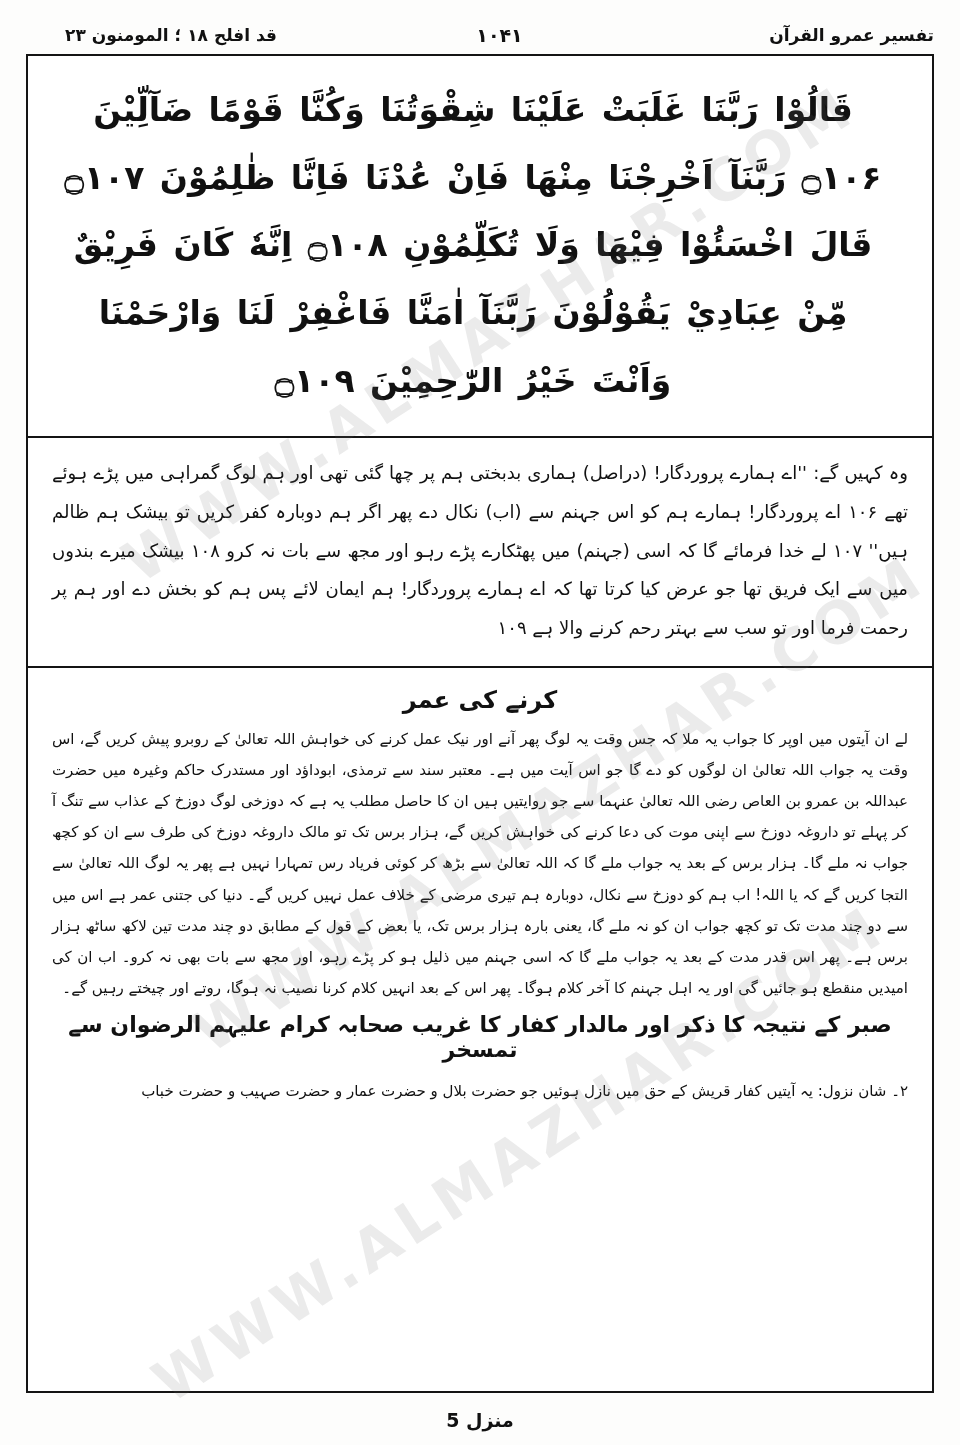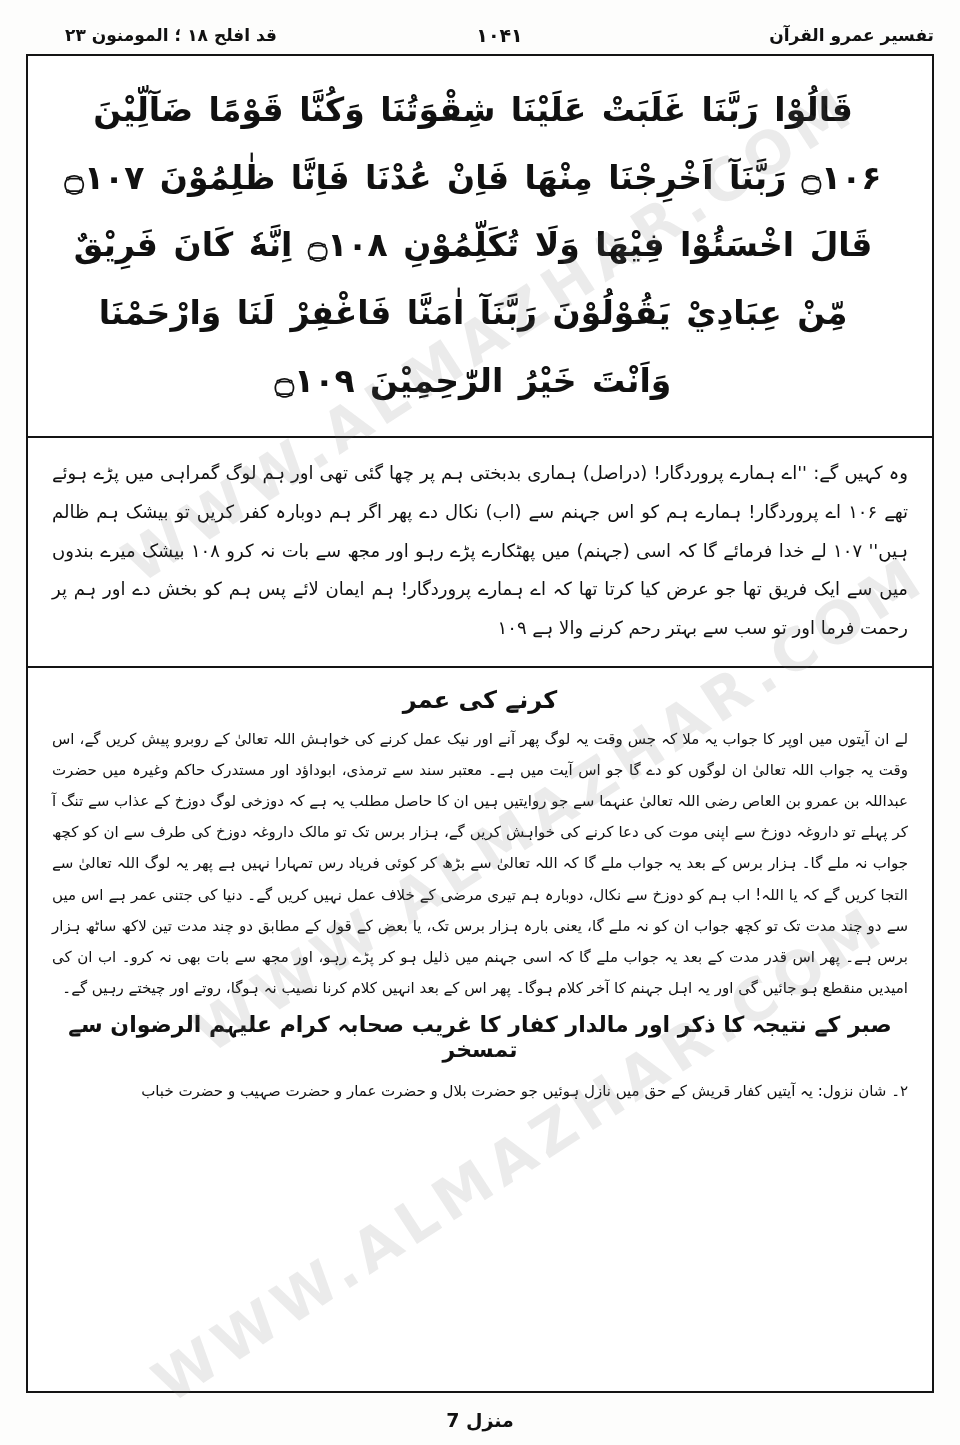--- a/index.html
+++ b/index.html
@@ -112,15 +112,15 @@
     <div class="commentary-wrap">
       <div class="section-heading">کرنے کی عمر</div>
       <div class="body-text">لے ان آیتوں میں اوپر کا جواب یہ ملا کہ جس وقت یہ لوگ پھر آنے اور نیک عمل کرنے کی خواہش اللہ تعالیٰ کے روبرو پیش کریں گے، اس وقت یہ جواب اللہ تعالیٰ ان لوگوں کو دے گا جو اس آیت میں ہے۔ معتبر سند سے ترمذی، ابوداؤد اور مستدرک حاکم وغیرہ میں حضرت عبداللہ بن عمرو بن العاص رضی اللہ تعالیٰ عنہما سے جو روایتیں ہیں ان کا حاصل مطلب یہ ہے کہ دوزخی لوگ دوزخ کے عذاب سے تنگ آ کر پہلے تو داروغہ دوزخ سے اپنی موت کی دعا کرنے کی خواہش کریں گے، ہزار برس تک تو مالک داروغہ دوزخ کی طرف سے ان کو کچھ جواب نہ ملے گا۔ ہزار برس کے بعد یہ جواب ملے گا کہ اللہ تعالیٰ سے بڑھ کر کوئی فریاد رس تمہارا نہیں ہے پھر یہ لوگ اللہ تعالیٰ سے التجا کریں گے کہ یا اللہ! اب ہم کو دوزخ سے نکال، دوبارہ ہم تیری مرضی کے خلاف عمل نہیں کریں گے۔ دنیا کی جتنی عمر ہے اس میں سے دو چند مدت تک تو کچھ جواب ان کو نہ ملے گا، یعنی بارہ ہزار برس تک، یا بعض کے قول کے مطابق دو چند مدت تین لاکھ ساٹھ ہزار برس ہے۔ پھر اس قدر مدت کے بعد یہ جواب ملے گا کہ اسی جہنم میں ذلیل ہو کر پڑے رہو، اور مجھ سے بات بھی نہ کرو۔ اب ان کی امیدیں منقطع ہو جائیں گی اور یہ اہل جہنم کا آخر کلام ہوگا۔ پھر اس کے بعد انہیں کلام کرنا نصیب نہ ہوگا، روتے اور چیختے رہیں گے۔</div>
 
       <div class="section-heading small">صبر کے نتیجہ کا ذکر اور مالدار کفار کا غریب صحابہ کرام علیہم الرضوان سے تمسخر</div>
       <div class="body-text last">۲۔ شان نزول: یہ آیتیں کفار قریش کے حق میں نازل ہوئیں جو حضرت بلال و حضرت عمار و حضرت صہیب و حضرت خباب</div>
     </div>
 
   </div>
 
-  <div class="footer">منزل 7</div>
+  <div class="footer">منزل 5</div>
 
 </div>
 
 </body></html>

